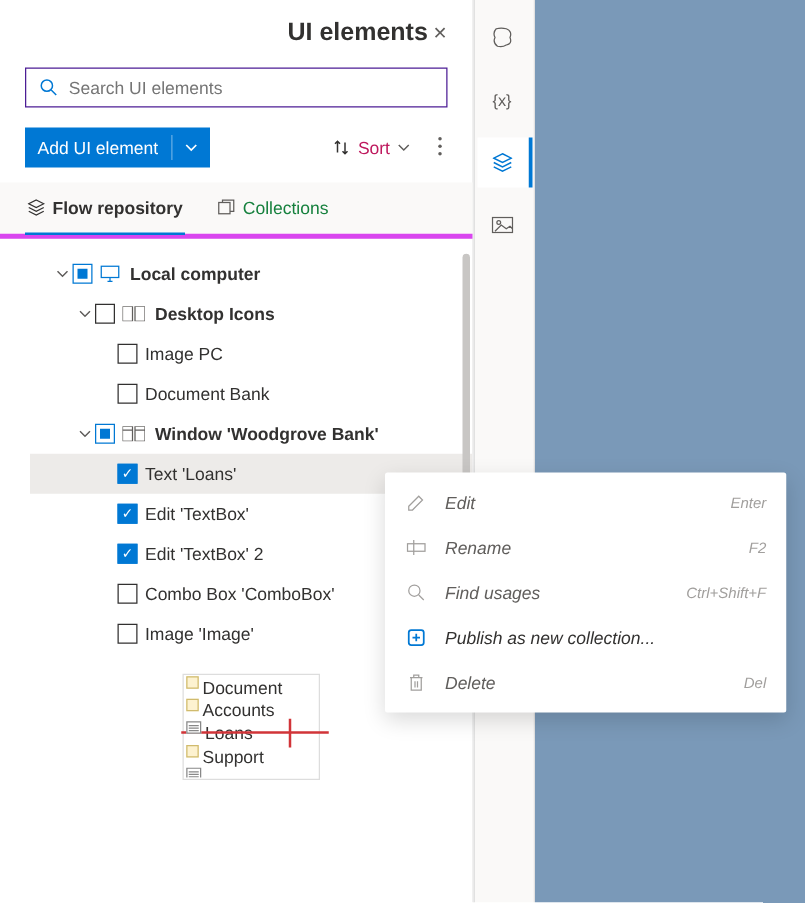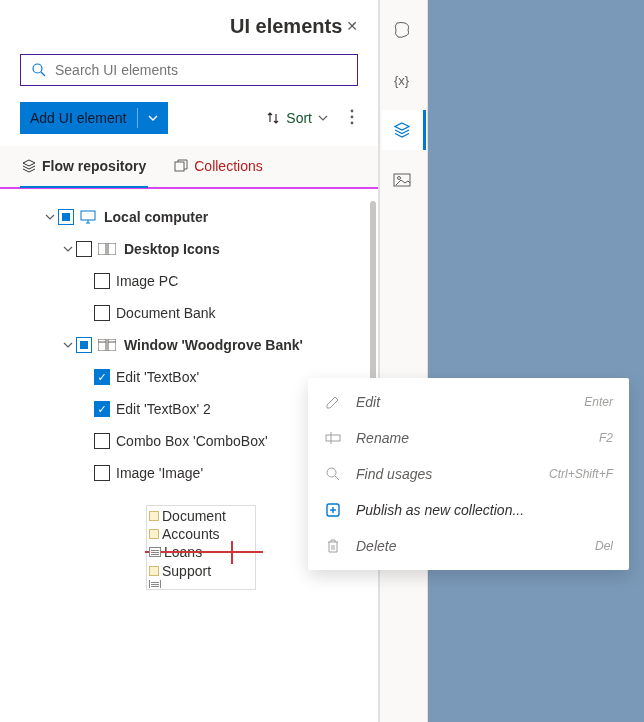--- a/index.html
+++ b/index.html
@@ -7,47 +7,47 @@
 .root { display: flex; width: 100%; height: 100%; }
 .panel { width: 379px; height: 100%; border-right: 1px solid #e1e1e1; display: flex; flex-direction: column; background: #fff; }
 .header { display: flex; justify-content: flex-end; align-items: center; padding: 14px 16px 8px 20px; }
 .header h1 { font-size: 20px; font-weight: 600; }
 .close-x { font-size: 14px; color: #605e5c; cursor: pointer; padding: 4px; }
 .search-wrap { padding: 8px 20px 12px 20px; }
 .search-box { display: flex; align-items: center; border: 1px solid #4c1d95; height: 32px; padding: 0 10px; gap: 8px; }
 .search-box svg { flex-shrink: 0; }
 .search-box input { border: none; outline: none; flex: 1; font-size: 14px; color: #605e5c; }
 .toolbar { display: flex; align-items: center; padding: 4px 16px 12px 20px; gap: 8px; }
-.add-btn { background: #0078d4; color: #0f172a; border: none; height: 32px; display: flex; align-items: center; font-size: 14px; cursor: pointer; }
+.add-btn { background: #0078d4; color: #ffffff; border: none; height: 32px; display: flex; align-items: center; font-size: 14px; cursor: pointer; }
 .add-btn .lbl { padding: 0 10px; }
 .add-btn .divider { width: 1px; height: 20px; background: rgba(255,255,255,0.4); }
 .add-btn .chev { padding: 0 10px; }
 .spacer { flex: 1; }
-.sort-btn { display: flex; align-items: center; gap: 6px; color: #14532d; cursor: pointer; padding: 4px 6px; }
+.sort-btn { display: flex; align-items: center; gap: 6px; color: #be185d; cursor: pointer; padding: 4px 6px; }
 .more-btn { padding: 4px 8px; cursor: pointer; color: #605e5c; }
-.tabs { display: flex; border-bottom: 2px solid #d946ef; padding: 0 20px; gap: 24px; background: #faf9f8; }
-.tab { display: flex; align-items: center; gap: 6px; padding: 12px 2px; cursor: pointer; color: #b91c1c; border-bottom: 2px solid transparent; margin-bottom: -1px; }
+.tabs { display: flex; border-bottom: 4px solid #d946ef; padding: 0 20px; gap: 24px; background: #faf9f8; }
+.tab { display: flex; align-items: center; gap: 6px; padding: 12px 2px; cursor: pointer; color: #15803d; border-bottom: 2px solid transparent; margin-bottom: -1px; }
 .tab.active { color: #323130; font-weight: 600; border-bottom-color: #0078d4; }
 .tree { flex: 1; overflow-y: auto; padding-top: 12px; position: relative; padding-left: 24px; }
 .scroll-thumb { position: absolute; right: 2px; top: 12px; width: 6px; height: 280px; background: #c8c6c4; border-radius: 3px; }
 .node { display: flex; align-items: center; height: 32px; padding-right: 8px; cursor: pointer; }
 .node.sel { background: #edebe9; }
 .indent { display: inline-block; }
 .caret { width: 16px; display: flex; justify-content: center; color: #605e5c; font-size: 10px; }
 .checkbox { width: 16px; height: 16px; border: 1px solid #323130; margin-right: 6px; display: flex; align-items: center; justify-content: center; flex-shrink: 0; }
 .checkbox.checked { background: #0078d4; border-color: #0078d4; }
 .checkbox.checked::after { content: "✓"; color: #fff; font-size: 11px; line-height: 1; }
 .checkbox.square { background: #fff; border-color: #0078d4; }
 .checkbox.square::after { content: ""; width: 8px; height: 8px; background: #0078d4; }
 .node .ico { margin-right: 8px; display: flex; color: #605e5c; }
 .node .label { font-size: 14px; }
 .node.bold .label { font-weight: 600; }
 .preview { padding: 16px 0 20px 0; display: flex; justify-content: center; }
 .preview-img { width: 110px; border: 1px solid #ddd; background: #fff; font-size: 14px; font-family: Arial; line-height: 1.3; padding: 1px 0; }
-.prow { display: flex; align-items: center; gap: 3px; padding: 0 2px; }
+.prow { display: flex; gap: 3px; padding: 0 2px; }
 .prow .g { width: 10px; height: 10px; background: #fdf2d0; border: 1px solid #d0bb6e; display: inline-block; }
 .prow .t { width: 12px; height: 10px; background: #fff; border: 1px solid #888; display: inline-block; position: relative; }
 .prow .t::before { content:""; position:absolute; top:2px; left:1px; right:1px; height:1px; background:#888; box-shadow: 0 2px #888, 0 4px #888; }
 .red-cross { position: relative; }
 .red-cross::before, .red-cross::after { content:""; position:absolute; background:#d13438; }
 .red-cross::before { left:-2px; right:-8px; top:50%; height:2px; transform: translateY(-1px); }
 .red-cross::after { top:-2px; bottom:-2px; left:78%; width:2px; }
 .toolstrip { width: 49px; background: #faf9f8; border-right: 1px solid #e1e1e1; border-left: 1px solid #e1e1e1; display: flex; flex-direction: column; align-items: center; padding-top: 10px; gap: 10px; }
 .ts-btn { width: 44px; height: 40px; display: flex; align-items: center; justify-content: center; cursor: pointer; color: #605e5c; border-right: 3px solid transparent; }
 .ts-btn.active { color: #0078d4; background: #fff; border-right-color: #0078d4; }
@@ -174,20 +174,25 @@
         <span class="ico">
             <svg width="18" height="12" viewBox="0 0 18 12">
               <rect x="0" y="0" width="8" height="12" stroke="#605e5c" fill="none"></rect>
               <line x1="0" y1="3" x2="8" y2="3" stroke="#605e5c"></line>
               <rect x="10" y="0" width="8" height="12" stroke="#605e5c" fill="none"></rect>
               <line x1="10" y1="3" x2="18" y2="3" stroke="#605e5c"></line>
             </svg>
           </span>
         <span class="label">Window 'Woodgrove Bank'</span>
       </div>
+      <div class="node sel">
+        <span class="indent" style="width:70px"></span>
+        <span class="checkbox checked"></span>
+        <span class="label">Text 'Loans'</span>
+      </div>
       <div class="node">
         <span class="indent" style="width:70px"></span>
         <span class="checkbox checked"></span>
         <span class="label">Edit 'TextBox'</span>
       </div>
       <div class="node">
         <span class="indent" style="width:70px"></span>
         <span class="checkbox checked"></span>
         <span class="label">Edit 'TextBox' 2</span>
       </div>

